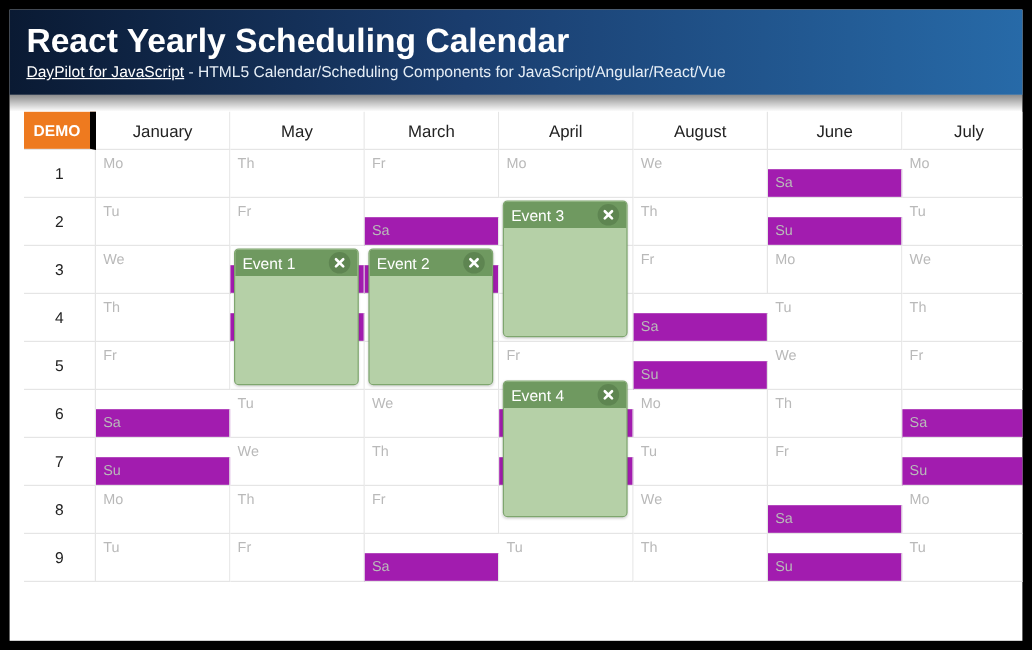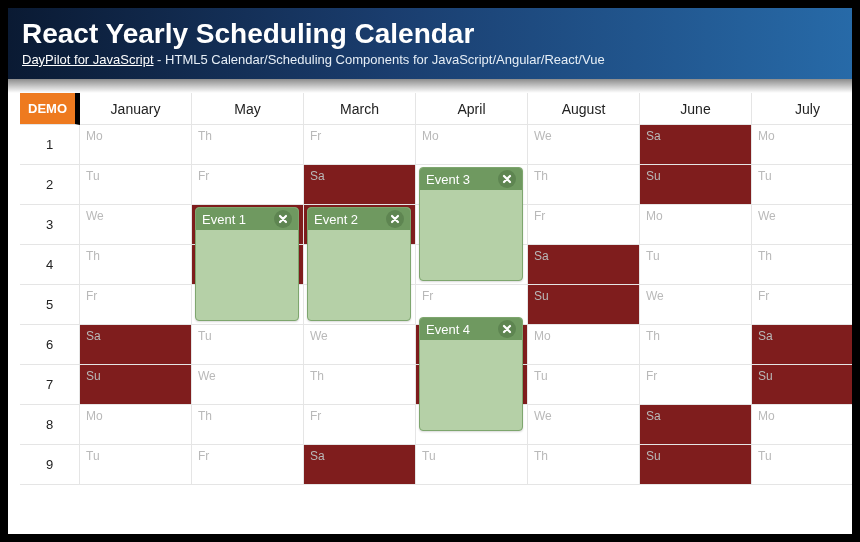--- a/index.html
+++ b/index.html
@@ -36,21 +36,21 @@
     display: flex; align-items: center; justify-content: center;
     font-size: 14px; color: #222; background: #fff;
   }
   .day-cell {
     flex: 0 0 112px; width: 112px;
     padding: 4px 6px;
     font-size: 12px; color: #b9b9b9;
     position: relative;
     background: #fff;
   }
-  .day-cell.wknd { background: #7f1d1d; }
+  .day-cell.wknd { background: #a21caf; margin-top: 16px; }
   .demo-badge {
     width: 60px; flex: 0 0 60px;
     background: #ee7a1f; color: #fff;
     font-size: 13px; font-weight: 600;
     display: flex; align-items: center; justify-content: center;
     border-right: 5px solid #000000;
     border-bottom: 1px solid #e5e5e5;
   }
 
   .event {

